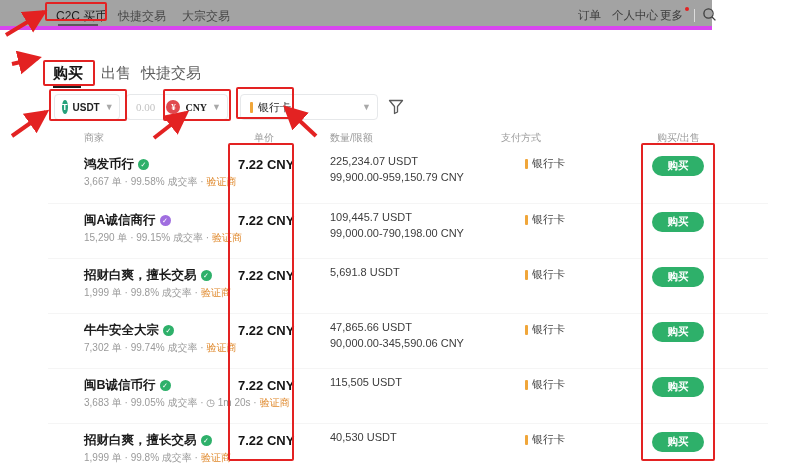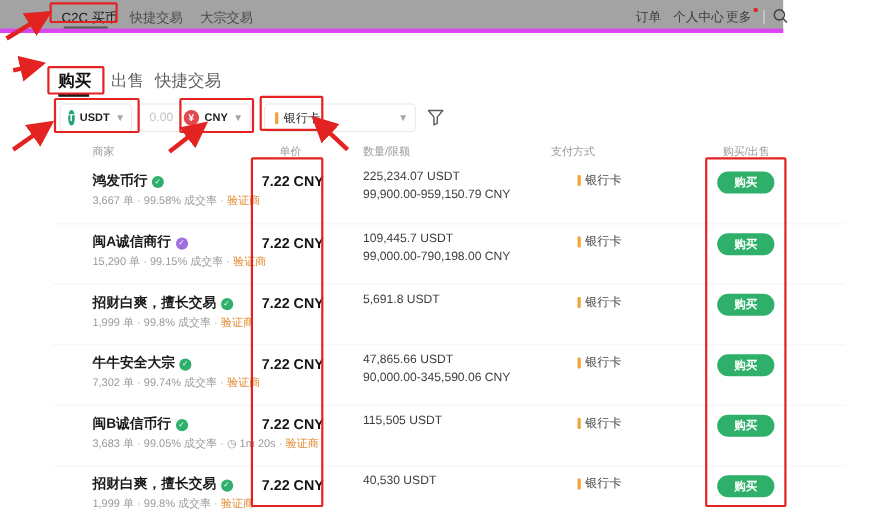--- a/index.html
+++ b/index.html
@@ -75,21 +75,21 @@
   <span class="tab active" style="left:53px;">购买</span>
   <span class="tab" style="left:101px;">出售</span>
   <span class="tab" style="left:141px;">快捷交易</span>
   <span class="tab-underline"></span>
 
   <div class="ctrl" style="left:54px; width:66px;">
     <span class="coin-ic" style="background:#26a17b;">T</span>
     <span class="ctrl-label">USDT</span>
     <span class="chev">▼</span>
   </div>
-  <div class="ctrl" style="left:126px; width:102px;">
+  <div class="ctrl" style="left:126px; width:102px;font-family:Liberation Serif, serif;">
     <span class="amt-ph">0.00</span>
     <span class="coin-ic" style="background:#e0494f; margin-left:0;">¥</span>
     <span class="ctrl-label">CNY</span>
     <span class="chev">▼</span>
   </div>
   <div class="ctrl" style="left:240px; width:138px;">
     <span class="pay-bar"></span>
     <span class="pay-label">银行卡</span>
     <span class="chev" style="margin-left:auto;">▼</span>
   </div>

